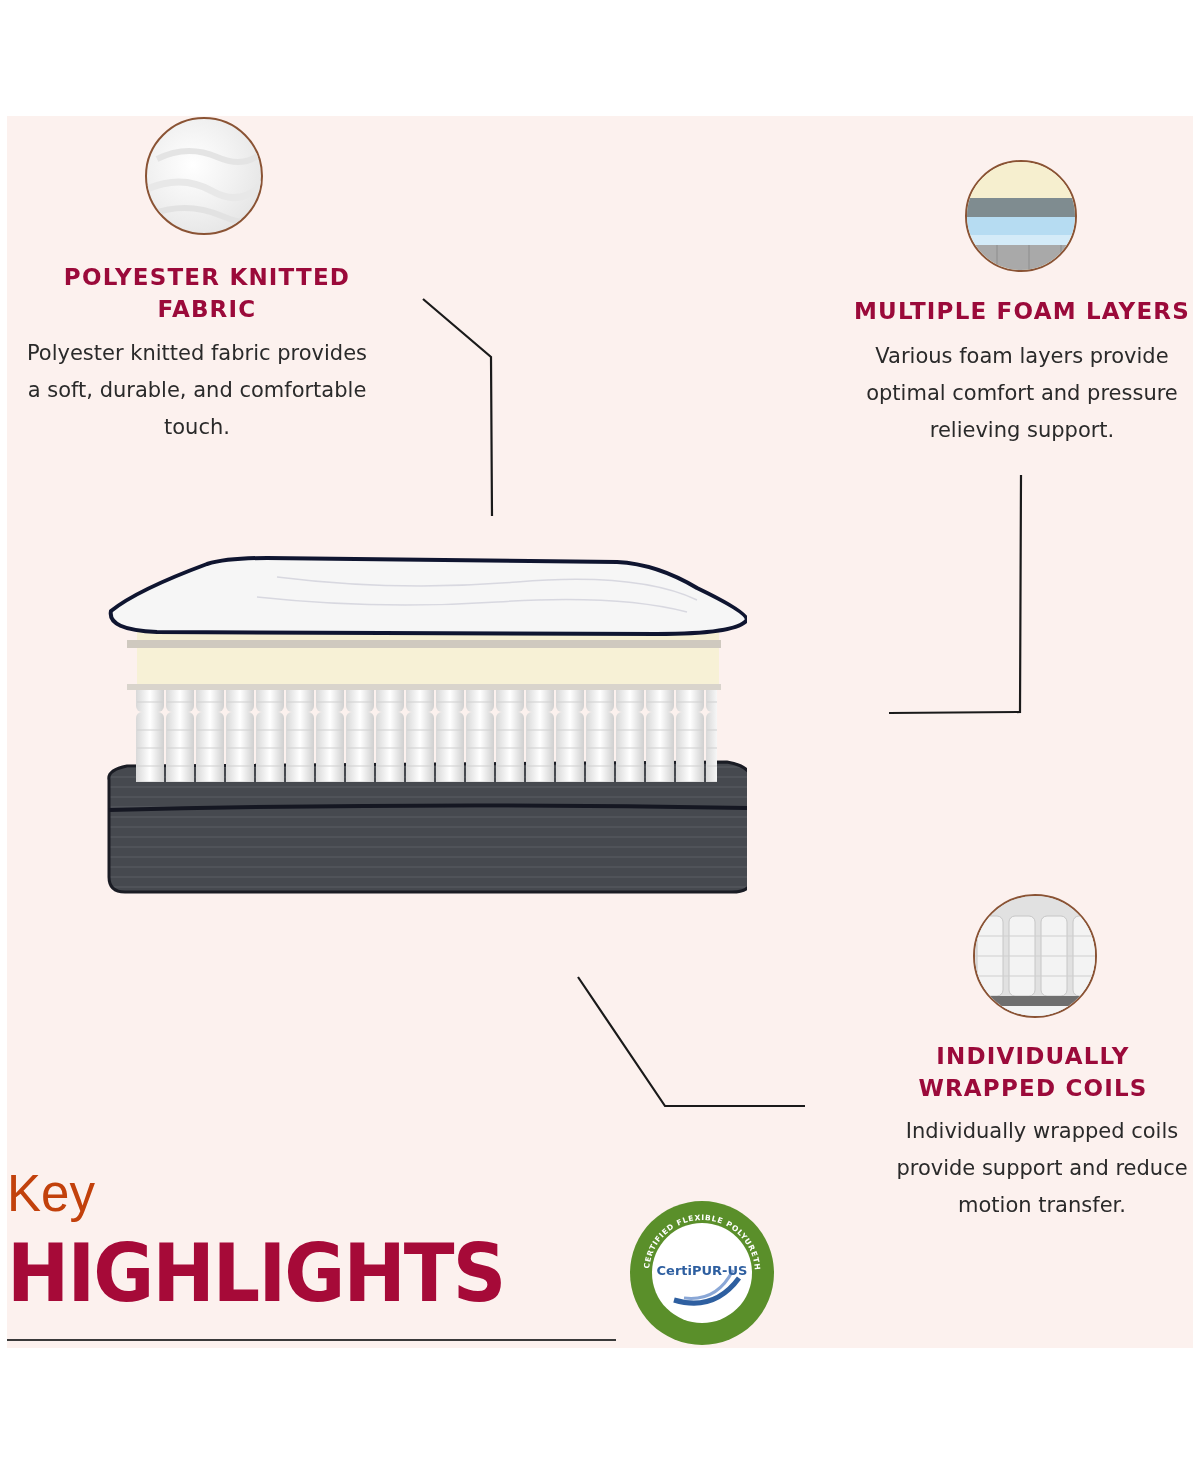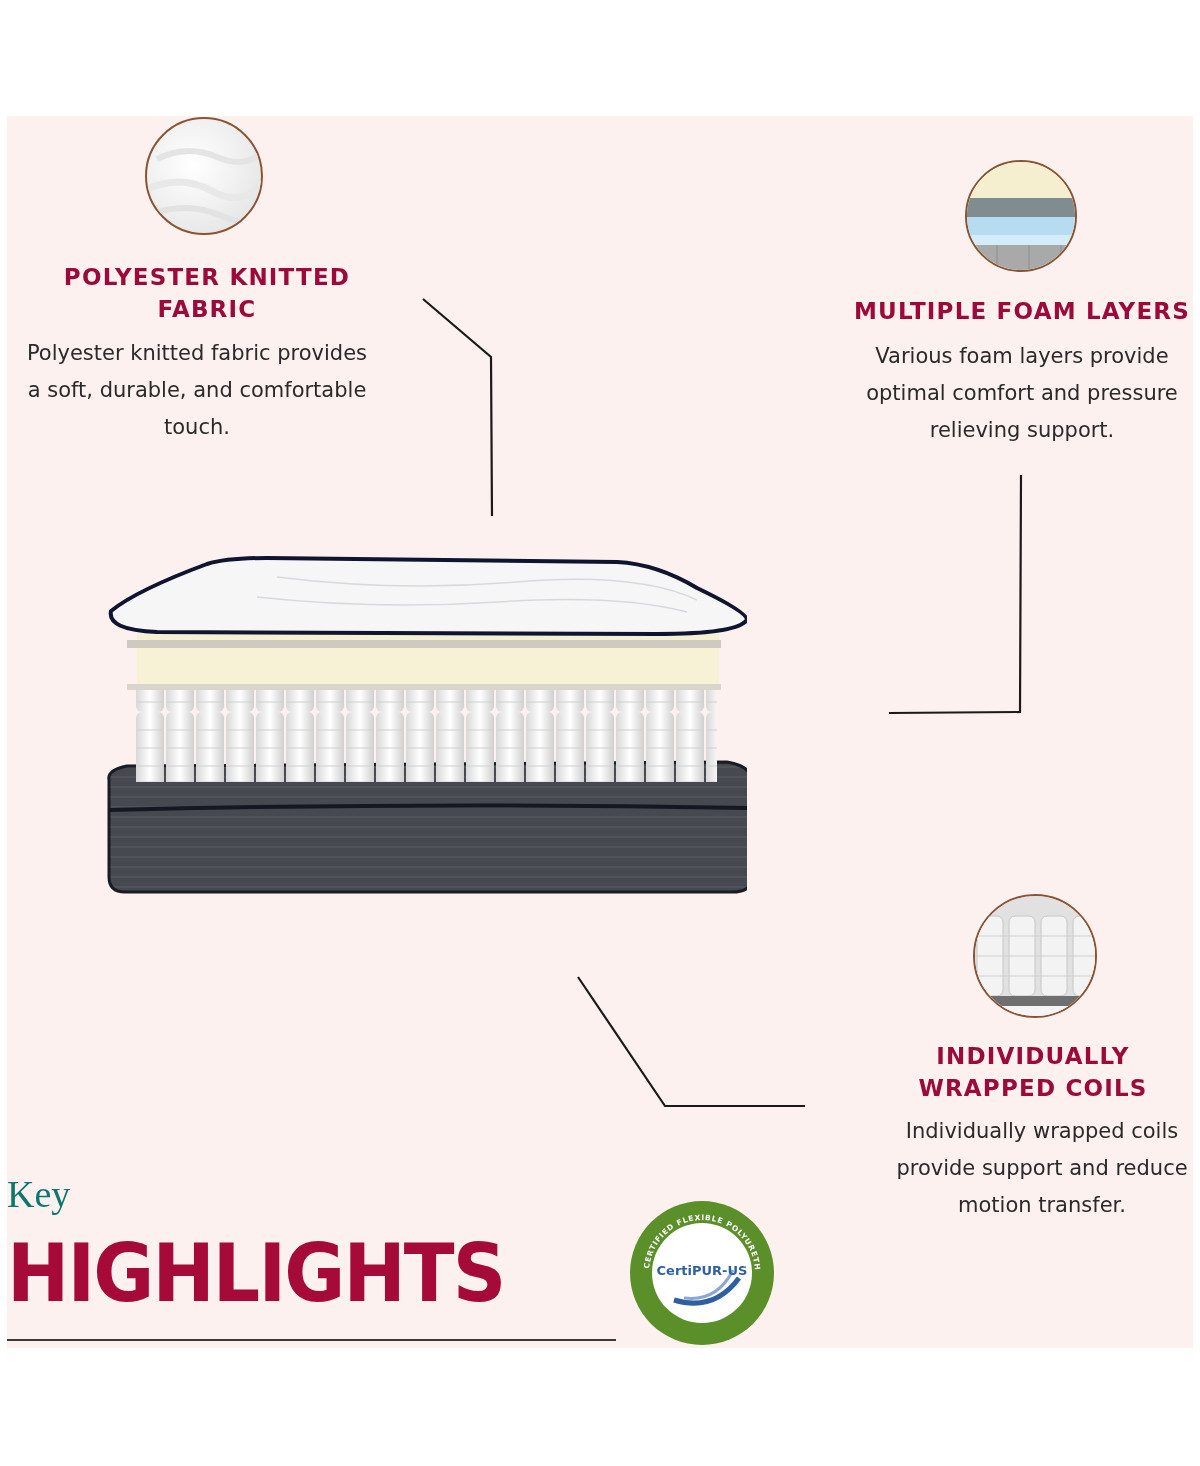--- a/index.html
+++ b/index.html
@@ -2,21 +2,21 @@
 <html><head>
 <meta charset="utf-8">
 <style>
   html,body{margin:0;padding:0;background:#ffffff;}
   body{width:1200px;height:1466px;position:relative;overflow:hidden;font-family:"DejaVu Sans","Liberation Sans",sans-serif;}
   .panel{position:absolute;left:7px;top:116px;width:1186px;height:1232px;background:#fcf1ee;overflow:hidden;}
   .abs{position:absolute;}
   .circle{position:absolute;border-radius:50%;border:2px solid #8a5334;overflow:hidden;box-sizing:border-box;}
   .feat-title{position:absolute;text-align:center;color:#9b0a3a;font-family:"DejaVu Sans","Liberation Sans",sans-serif;font-weight:bold;font-size:23px;letter-spacing:1.2px;line-height:32px;}
   .feat-desc{position:absolute;text-align:center;color:#2a2a2a;font-family:"DejaVu Sans","Liberation Sans",sans-serif;font-size:21px;line-height:37px;white-space:pre-line;}
-  .key{position:absolute;left:0px;top:1048px;font-family:Liberation Serif, serif;font-size:38px;color:#0f766e;line-height:60px;}
+  .key{position:absolute;left:0px;top:1048px;font-family:Liberation Sans, sans-serif;font-size:51px;color:#c2410c;line-height:60px;}
   .hl{position:absolute;left:0px;top:1108px;font-family:"DejaVu Sans","Liberation Sans",sans-serif;font-size:80px;font-weight:bold;color:#a60a38;letter-spacing:-2px;line-height:100px;transform:scaleX(0.93);transform-origin:left center;}
   .rule{position:absolute;left:0;top:1223px;width:609px;height:2px;background:#3a3a3a;}
   svg{display:block;}
 </style>
 </head>
 <body>
 
 <div class="panel">
 
   <svg class="abs" style="left:0;top:0" width="1186" height="1232">

